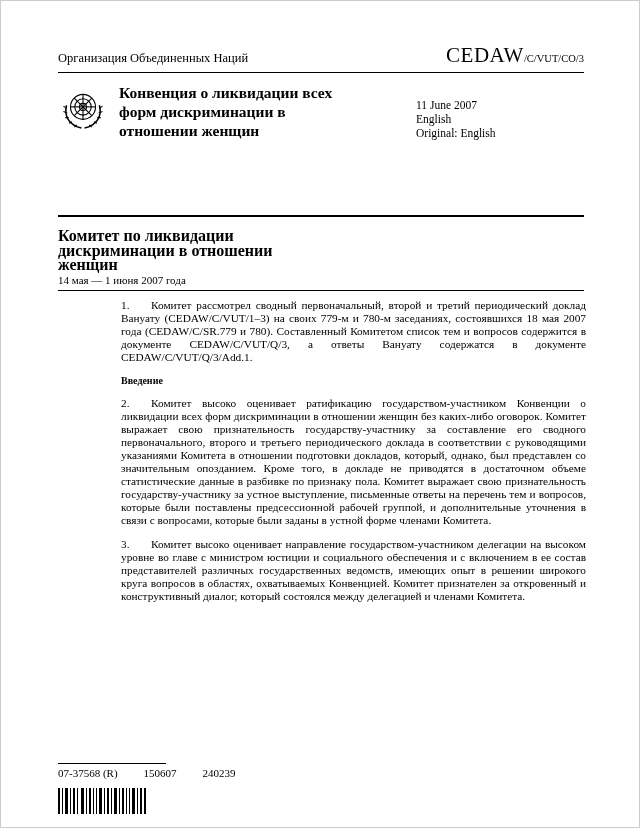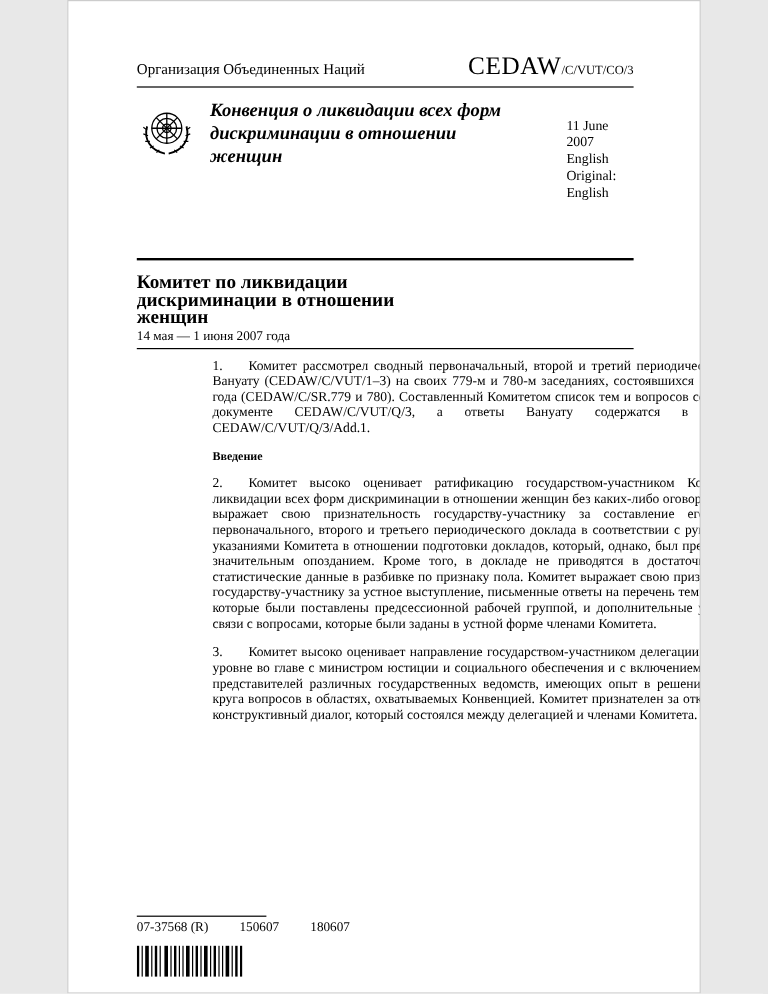--- a/index.html
+++ b/index.html
@@ -1,18 +1,18 @@
 <!DOCTYPE html>
 <html><head>
 <meta charset="utf-8">
 <style>
   html, body { margin: 0; padding: 0; background: #e8e8e8; }
   .page {
     position: relative;
-    width: 528px;
+    width: 640px;
     height: 828px;
     margin: 0 auto;
     background: #ffffff;
     border: 1px solid #cccccc;
     box-sizing: border-box;
     font-family: "Liberation Serif", serif;
     color: #000;
     overflow: hidden;
   }
 
@@ -34,21 +34,20 @@
 
   
   .masthead { position: absolute; left: 57px; top: 82px; right: 55px; }
   .emblem { position: absolute; left: 0; top: 2px; width: 50px; height: 50px; }
   .mast-title {
     position: absolute; left: 61px; top: 0;
     width: 245px;
     font-weight: bold;
     font-size: 15.5px;
     line-height: 19px;
-    font-style: italic;
   }
   .mast-info {
     position: absolute; left: 358px; top: 15px;
     font-size: 11.5px; line-height: 14px;
   }
 
   
   .rule-2 {
     position: absolute; left: 57px; right: 55px; top: 214px;
     border-top: 2.5px solid #000;
@@ -154,21 +153,21 @@
     <div class="section-heading">Введение</div>
 
     <p class="para"><span class="pnum">2.</span><span>Комитет высоко оценивает ратификацию государством-участником Конвенции о ликвидации всех форм дискриминации в отношении женщин без каких-либо оговорок. Комитет выражает свою признательность государству-участнику за составление его сводного первоначального, второго и третьего периодического доклада в соответствии с руководящими указаниями Комитета в отношении подготовки докладов, который, однако, был представлен со значительным опозданием. Кроме того, в докладе не приводятся в достаточном объеме статистические данные в разбивке по признаку пола. Комитет выражает свою признательность государству-участнику за устное выступление, письменные ответы на перечень тем и вопросов, которые были поставлены предсессионной рабочей группой, и дополнительные уточнения в связи с вопросами, которые были заданы в устной форме членами Комитета.</span></p>
 
     <p class="para"><span class="pnum">3.</span><span>Комитет высоко оценивает направление государством-участником делегации на высоком уровне во главе с министром юстиции и социального обеспечения и с включением в ее состав представителей различных государственных ведомств, имеющих опыт в решении широкого круга вопросов в областях, охватываемых Конвенцией. Комитет признателен за откровенный и конструктивный диалог, который состоялся между делегацией и членами Комитета.</span></p>
 
   </div>
 
   <div class="footer-rule"></div>
   <div class="footer">
-    <span>07-37568 (R)</span><span>150607</span><span>180607</span>
+    <span>07-37568 (R)</span><span>150607</span><span>240239</span>
   </div>
   <div class="barcode">
     <svg width="88" height="26" viewBox="0 0 88 26">
       <g fill="#000">
         <rect x="0" y="0" width="2" height="26"></rect>
           <rect x="4" y="0" width="1" height="26"></rect>
         <rect x="7" y="0" width="3" height="26"></rect>
           <rect x="12" y="0" width="1" height="26"></rect>
         <rect x="15" y="0" width="2" height="26"></rect>
           <rect x="19" y="0" width="1" height="26"></rect>

